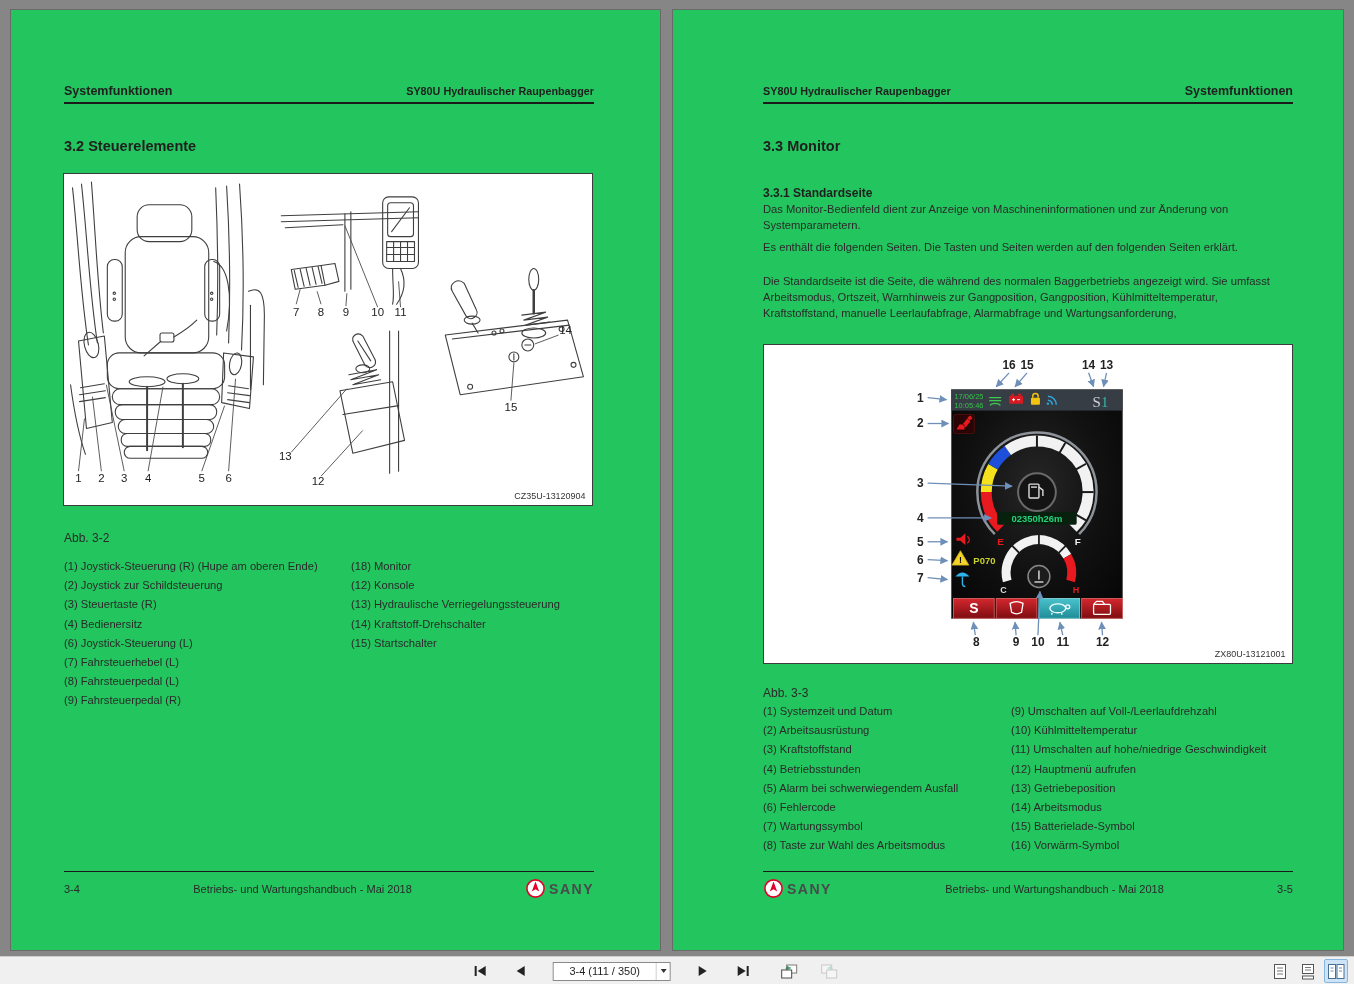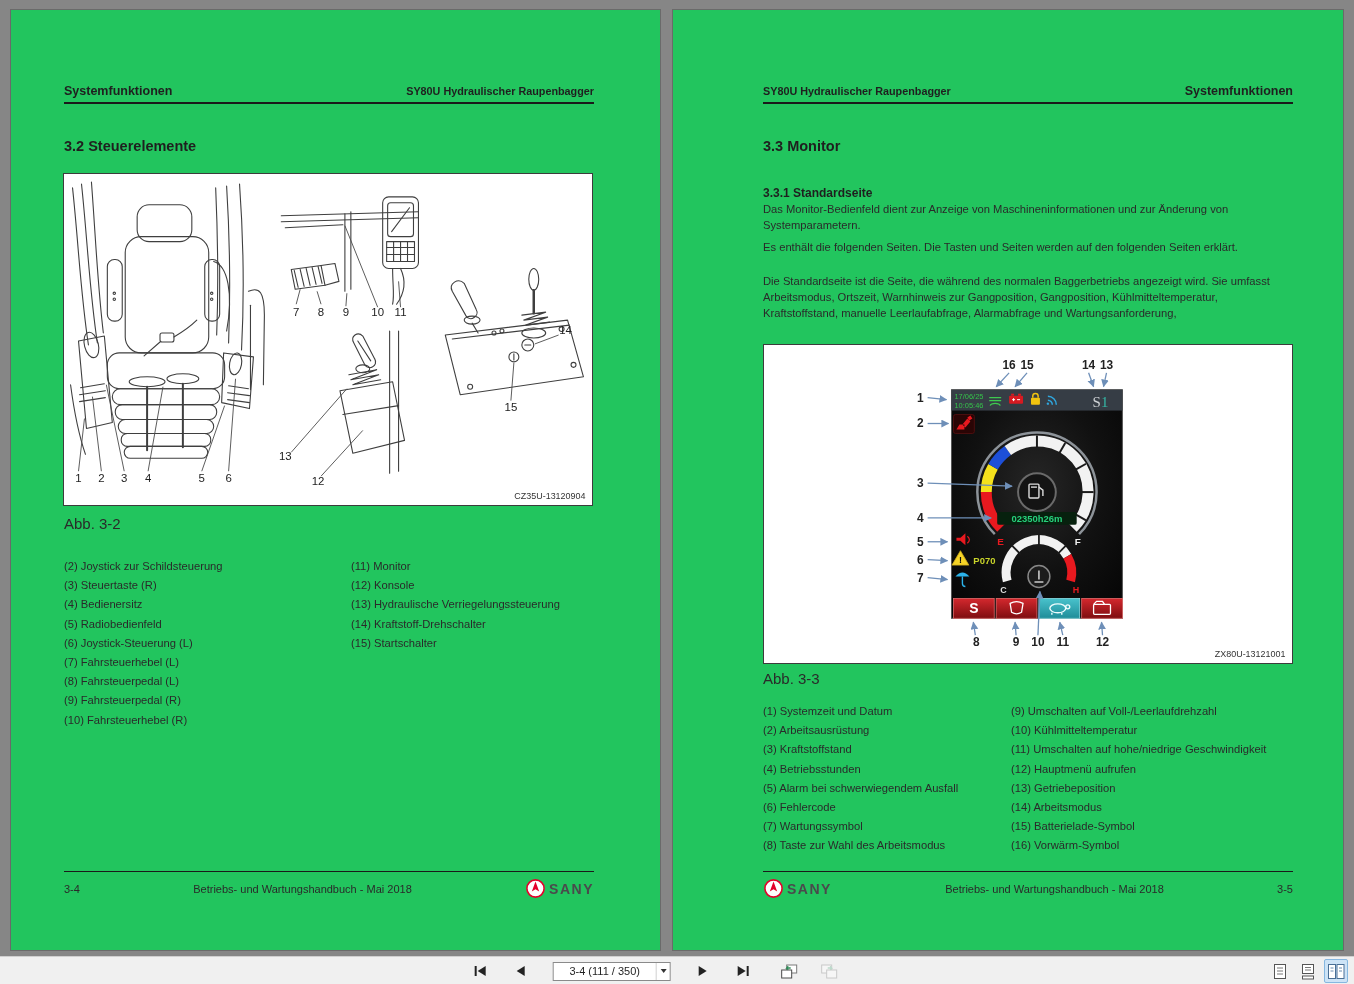--- a/index.html
+++ b/index.html
@@ -10,21 +10,21 @@
   .page.right { left:672px; width:672px; }
 
   .hdr { position:absolute; display:flex; justify-content:space-between; align-items:baseline; width:530px; }
   .hdr .big   { font-weight:bold; font-size:12.5px; }
   .hdr .small { font-weight:bold; font-size:10.8px; }
   .hrule { position:absolute; width:530px; border-top:2px solid #1a1a1a; }
   .sec-title { position:absolute; font-weight:bold; font-size:14.5px; }
   .sub-title { position:absolute; font-weight:bold; font-size:12px; }
   .para { position:absolute; width:532px; font-size:11.2px; line-height:1.45; color:#2a2a2a; }
   .figure { position:absolute; border:1px solid #3c3c3c; background:#fff; }
-  .caption { position:absolute; font-size:15px; color:#2a2a2a; }
+  .caption { position:absolute; font-size:12px; color:#2a2a2a;margin-top:16px; }
   .legend { position:absolute; font-size:11.2px; line-height:19.2px; color:#2a2a2a; }
   .frule { position:absolute; width:530px; border-top:1.5px solid #1a1a1a; }
   .footer { position:absolute; width:530px; display:flex; align-items:center; font-size:11px; color:#2a2a2a; }
   .footer .center { flex:1; text-align:center; }
   .logo { display:flex; align-items:center; gap:3px; }
   .logo .brand { font-weight:bold; font-size:14px; letter-spacing:1.5px; color:#4a4a4c; }
 
   
   .toolbar { position:absolute; left:0; bottom:0; width:1354px; height:28px; background:#f0f0f0; border-top:1px solid #cfcfcf; }
   .nav-group { position:absolute; left:50%; top:0; transform:translateX(-56%); height:28px; display:flex; align-items:center; gap:16px; }
@@ -170,32 +170,31 @@
         <text x="222" y="288">13</text>
         <text x="504" y="161">14</text>
         <text x="449" y="238">15</text>
       </g>
       <text x="524" y="327" text-anchor="end" font-size="9" fill="#333">CZ35U-13120904</text>
     </svg>
   </div>
   <div class="caption" style="left:53px; top:505px;">Abb. 3-2</div>
 
   <div class="legend" style="left:53px; top:547px; width:285px;">
+    <div>(1) Joystick-Steuerung (R) (Hupe am oberen Ende)</div>
     <div>(2) Joystick zur Schildsteuerung</div>
     <div>(3) Steuertaste (R)</div>
     <div>(4) Bedienersitz</div>
-    <div>(5) Radiobedienfeld</div>
     <div>(6) Joystick-Steuerung (L)</div>
     <div>(7) Fahrsteuerhebel (L)</div>
     <div>(8) Fahrsteuerpedal (L)</div>
     <div>(9) Fahrsteuerpedal (R)</div>
-    <div>(10) Fahrsteuerhebel (R)</div>
   </div>
   <div class="legend" style="left:340px; top:547px; width:250px;">
-    <div>(11) Monitor</div>
+    <div>(18) Monitor</div>
     <div>(12) Konsole</div>
     <div>(13) Hydraulische Verriegelungssteuerung</div>
     <div>(14) Kraftstoff-Drehschalter</div>
     <div>(15) Startschalter</div>
   </div>
 
   <div class="frule" style="left:53px; top:861px;"></div>
   <div class="footer" style="left:53px; top:868px;">
     <span>3-4</span>
     <span class="center">Betriebs- und Wartungshandbuch - Mai 2018</span>

